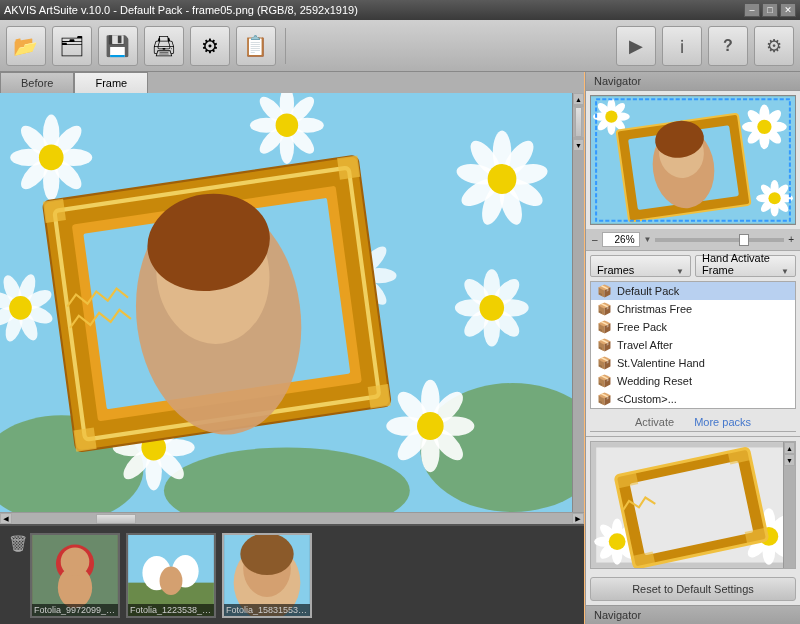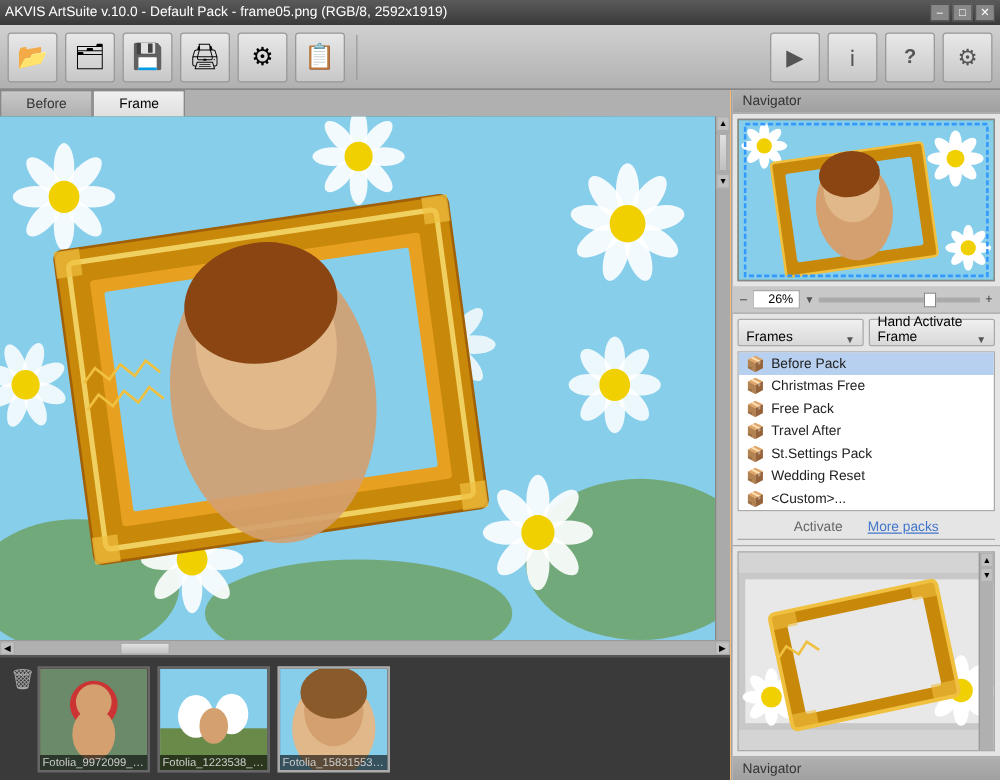--- a/index.html
+++ b/index.html
@@ -252,21 +252,20 @@
     }
     .activate-link {
       color: #666;
       font-size: 11px;
       cursor: pointer;
     }
     .more-packs-link {
       color: #4477cc;
       font-size: 11px;
       cursor: pointer;
-      text-decoration: underline;
     }
 
     
     #frame-preview {
       flex: 1;
       background: #d4d4d4;
       position: relative;
       overflow: hidden;
       margin: 4px;
       border: 1px solid #aaa;
@@ -642,37 +641,37 @@
         </div>
         <div class="dropdown">
           <span>Hand Activate Frame</span>
           <span class="dropdown-arrow">▼</span>
         </div>
       </div>
 
       <div id="pack-list">
         <div class="pack-item selected">
           <span class="pack-icon">📦</span>
-          <span>Before Pack</span>
+          <span>Default Pack</span>
         </div>
         <div class="pack-item">
           <span class="pack-icon">📦</span>
           <span>Christmas Free</span>
         </div>
         <div class="pack-item">
           <span class="pack-icon">📦</span>
           <span>Free Pack</span>
         </div>
         <div class="pack-item">
           <span class="pack-icon">📦</span>
           <span>Travel After</span>
         </div>
         <div class="pack-item">
           <span class="pack-icon">📦</span>
-          <span>St.Settings Pack</span>
+          <span>St.Valentine Hand</span>
         </div>
         <div class="pack-item">
           <span class="pack-icon">📦</span>
           <span>Wedding Reset</span>
         </div>
         <div class="pack-item">
           <span class="pack-icon">📦</span>
           <span>&lt;Custom&gt;...</span>
         </div>
       </div>
@@ -724,17 +723,18 @@
         </g>
       </svg>
       
       <div style="position:absolute;right:0;top:0;width:12px;height:100%;background:#b0b0b0;border-left:1px solid #999;">
         <div style="height:12px;background:#c0c0c0;border:1px solid #aaa;display:flex;align-items:center;justify-content:center;font-size:7px;cursor:pointer;">▲</div>
         <div style="flex:1;background:#b0b0b0;"></div>
         <div style="height:12px;background:#c0c0c0;border:1px solid #aaa;display:flex;align-items:center;justify-content:center;font-size:7px;cursor:pointer;">▼</div>
       </div>
     </div>
 
+    <div id="reset-btn">Reset to Default Settings</div>
 
     <div id="bottom-nav-label">Navigator</div>
   </div>
 
 </div>
 
 </body></html>

